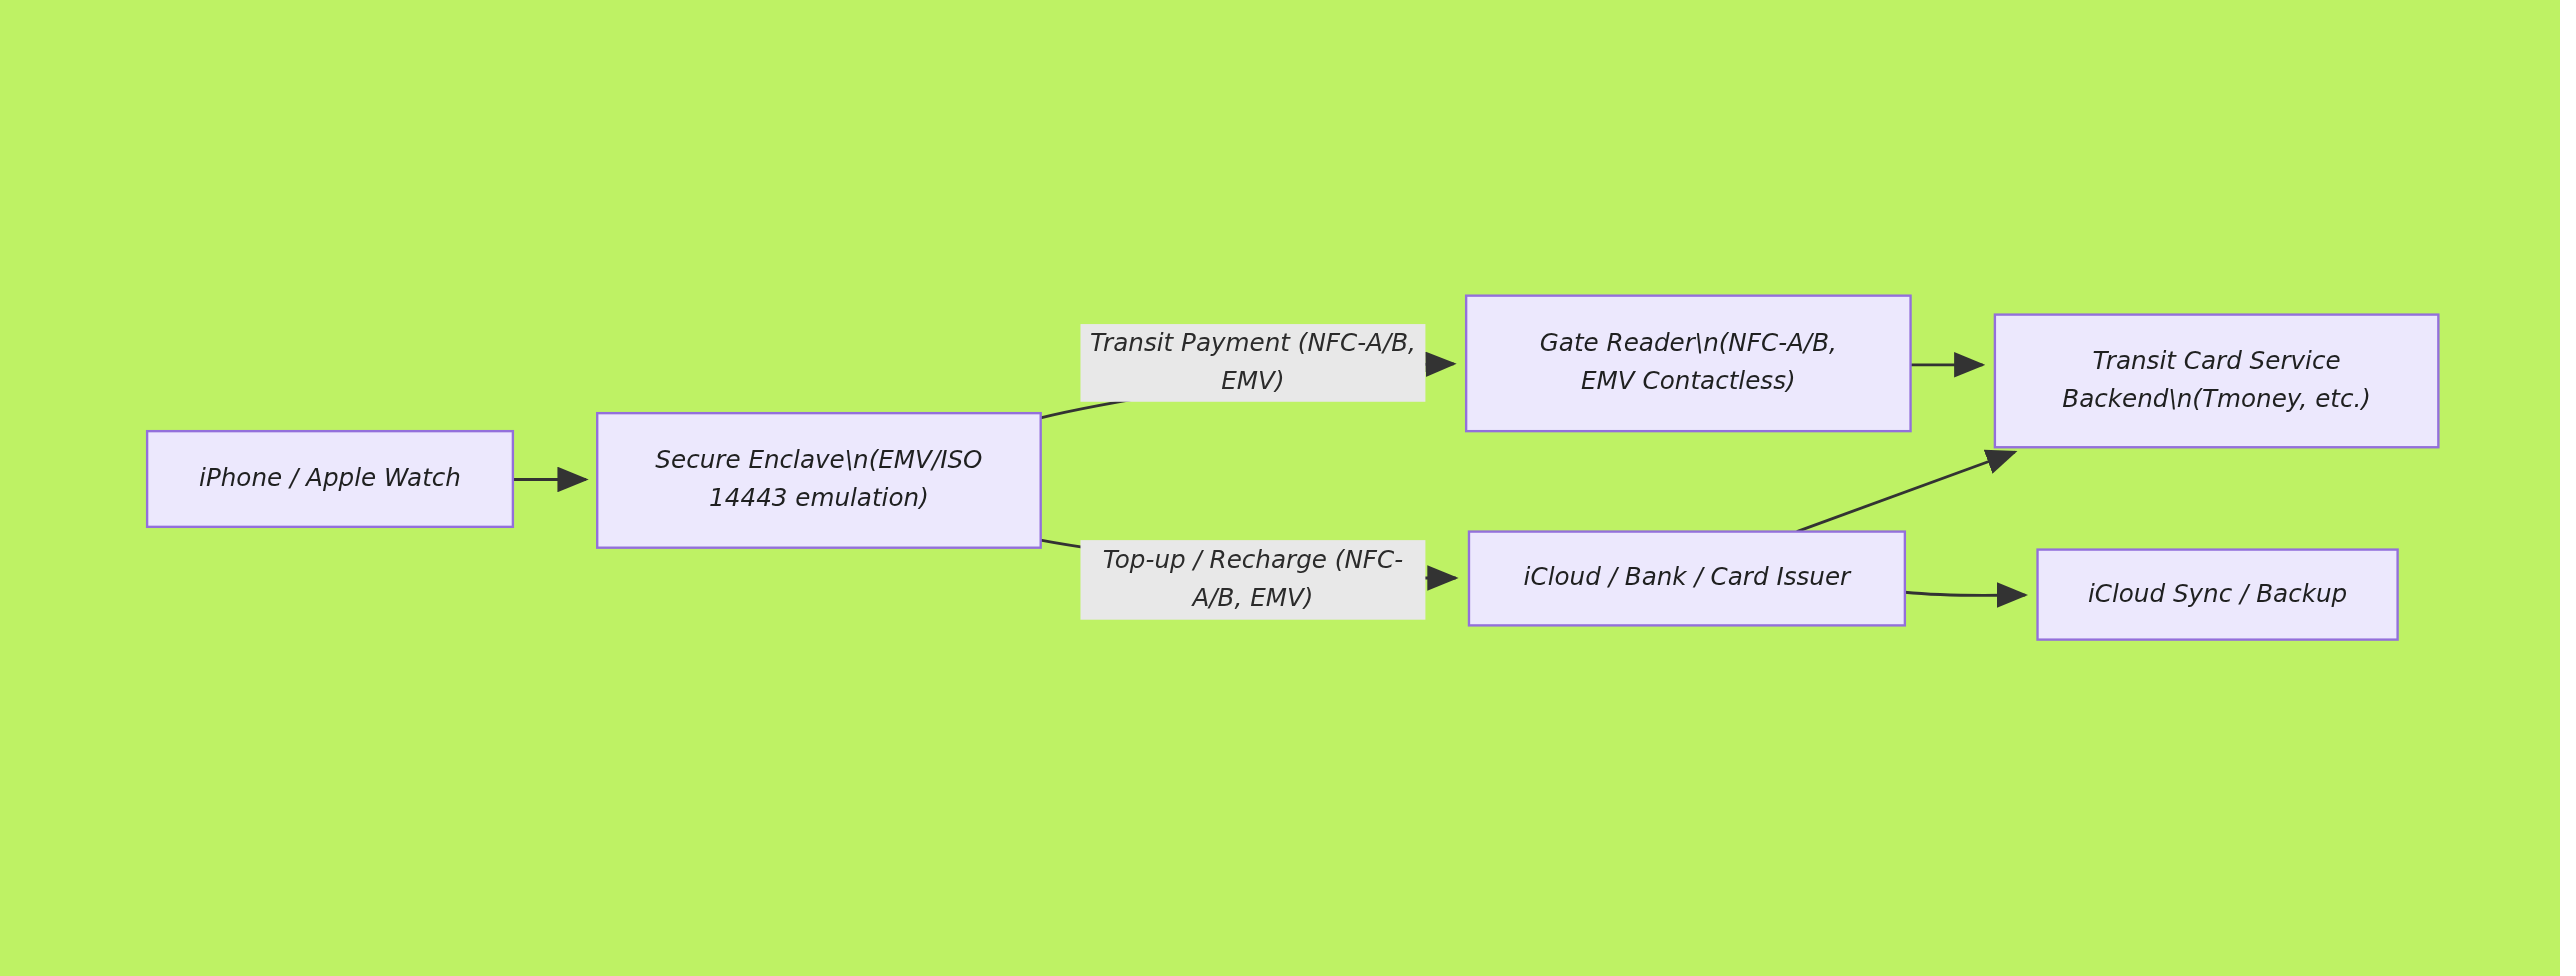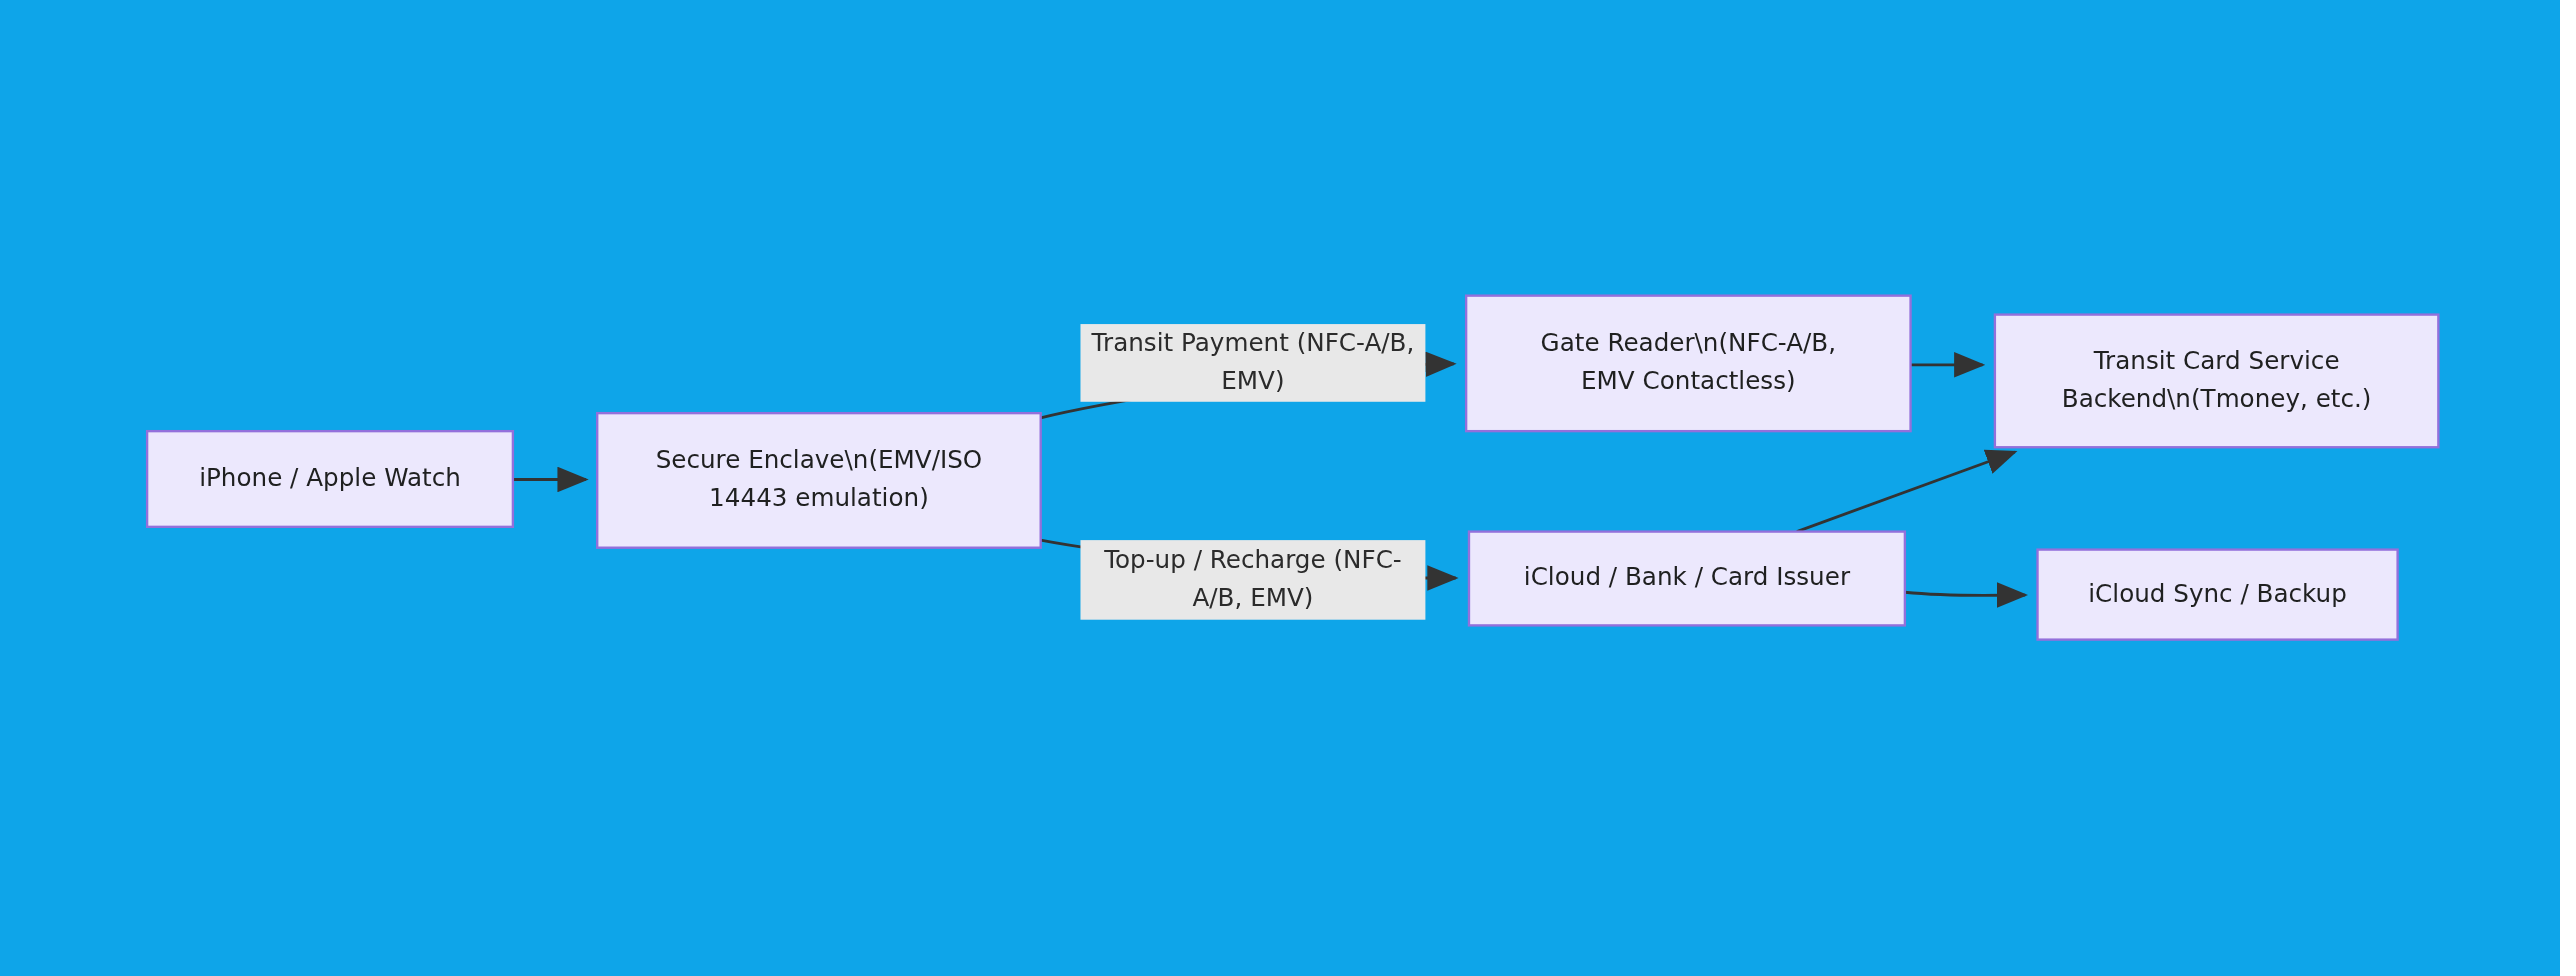--- a/index.html
+++ b/index.html
@@ -11,21 +11,22 @@
   body {
     width: 2576px;
     height: 976px;
     font-family: "DejaVu Sans", "Liberation Sans", sans-serif;
     overflow: hidden;
   }
   #diagram-root {
     position: relative;
     width: 2560px;
     height: 976px;
-    background: #0ea5e9;
+    background: #bef264;
+    font-style: italic;
   }
   svg#flow-svg {
     position: absolute;
     left: 0;
     top: 0;
     width: 2576px;
     height: 976px;
     display: block;
   }
   .node-rect {

